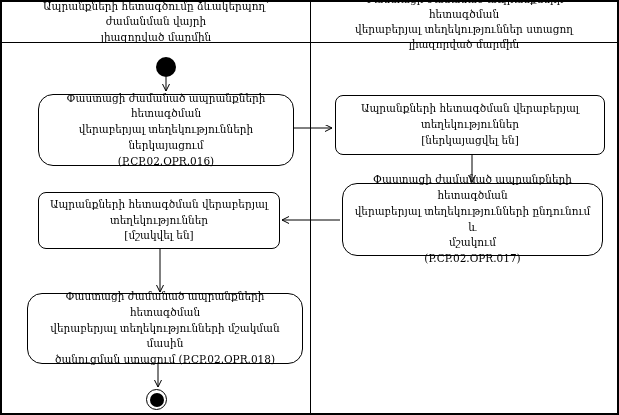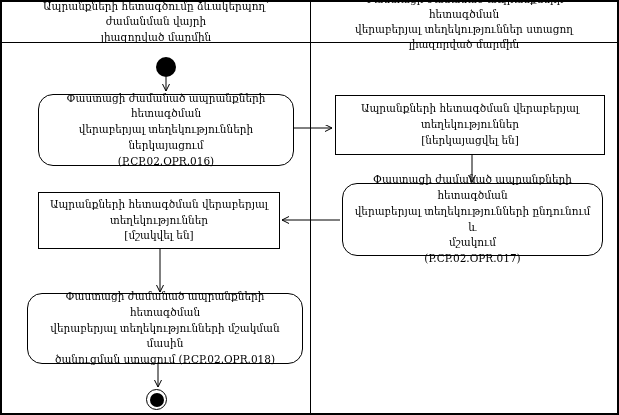--- a/index.html
+++ b/index.html
@@ -28,21 +28,21 @@
   .hdr.left{left:0;width:308px;}
   .hdr.right{left:309px;width:306px;}
   .node-box{
     position:absolute;box-sizing:border-box;
     border:1px solid #000000;background:#ffffff;
     display:flex;align-items:center;justify-content:center;
     text-align:center;font-size:10.5px;line-height:1.5;
     white-space:pre-line;padding:2px 6px;
   }
   .action{border-radius:15px;}
-  .object{border-radius:0;}
+  .object{border-radius:8px;}
   .initial{
     position:absolute;left:154px;top:55px;width:20px;height:20px;
     background:#000000;border-radius:50%;
   }
   .final{
     position:absolute;left:144px;top:387px;width:21px;height:21px;
     box-sizing:border-box;border:1px solid #000000;border-radius:50%;
     display:flex;align-items:center;justify-content:center;
     background:#ffffff;
   }

